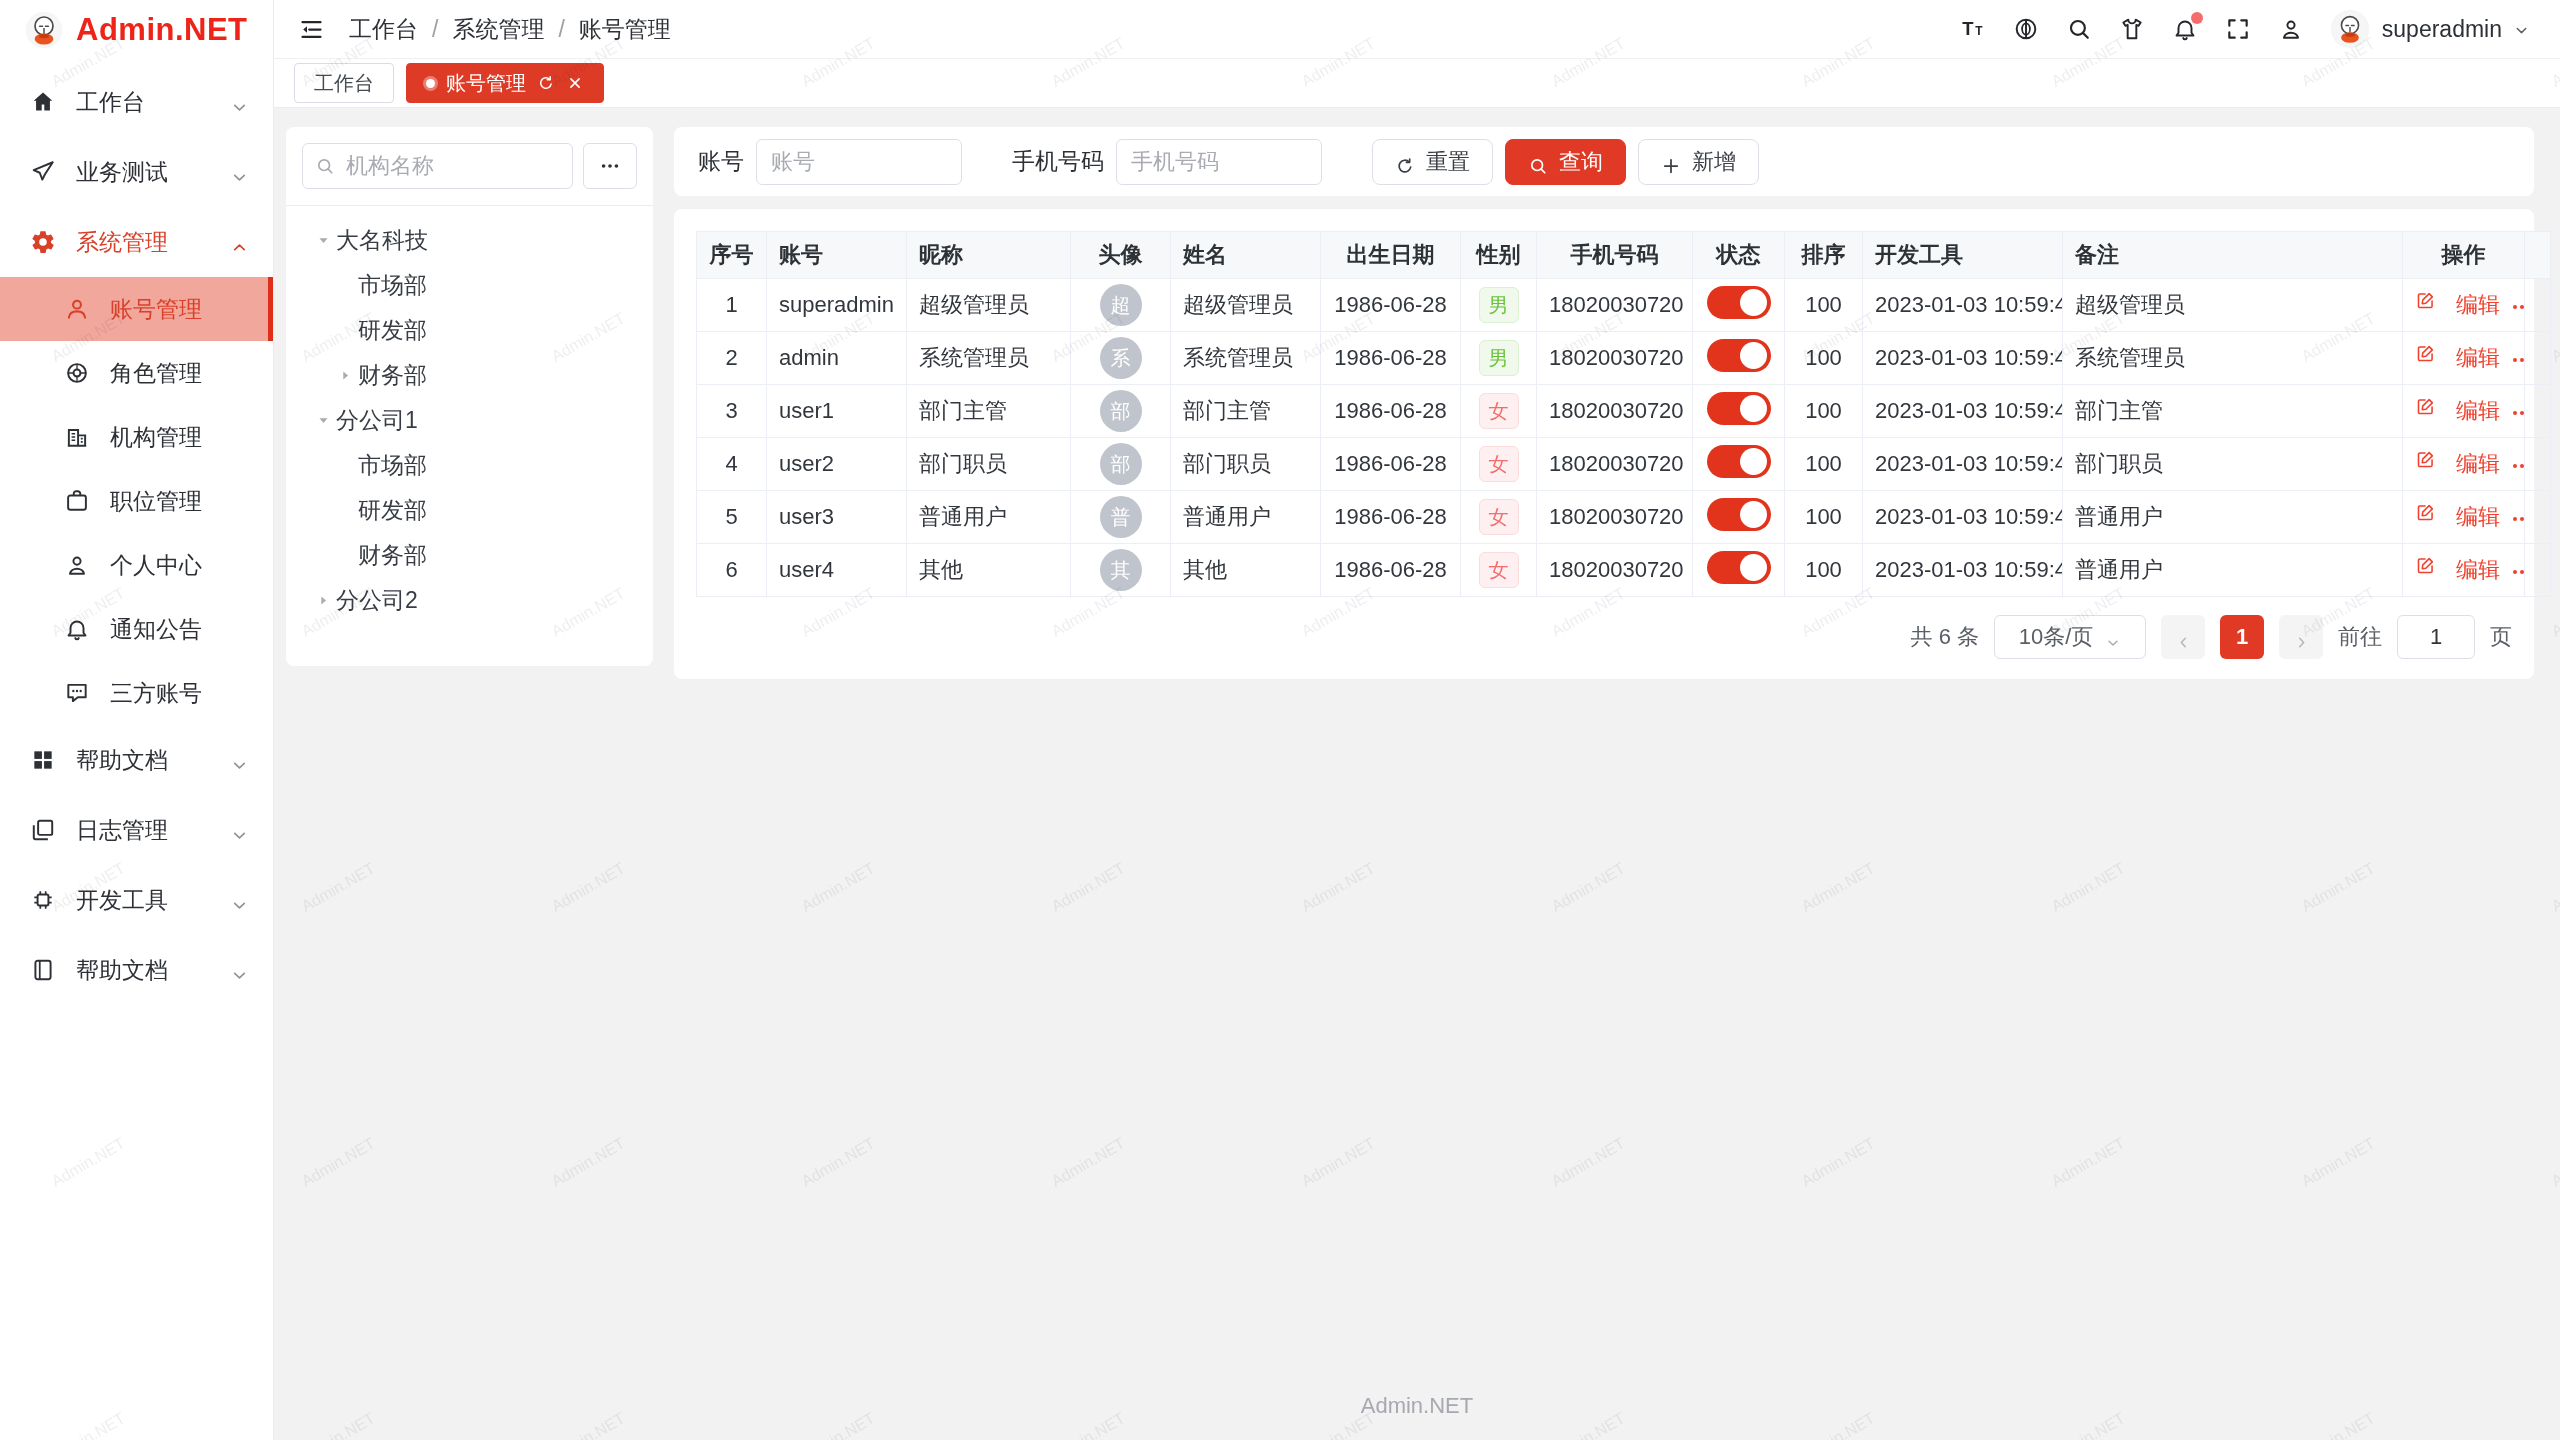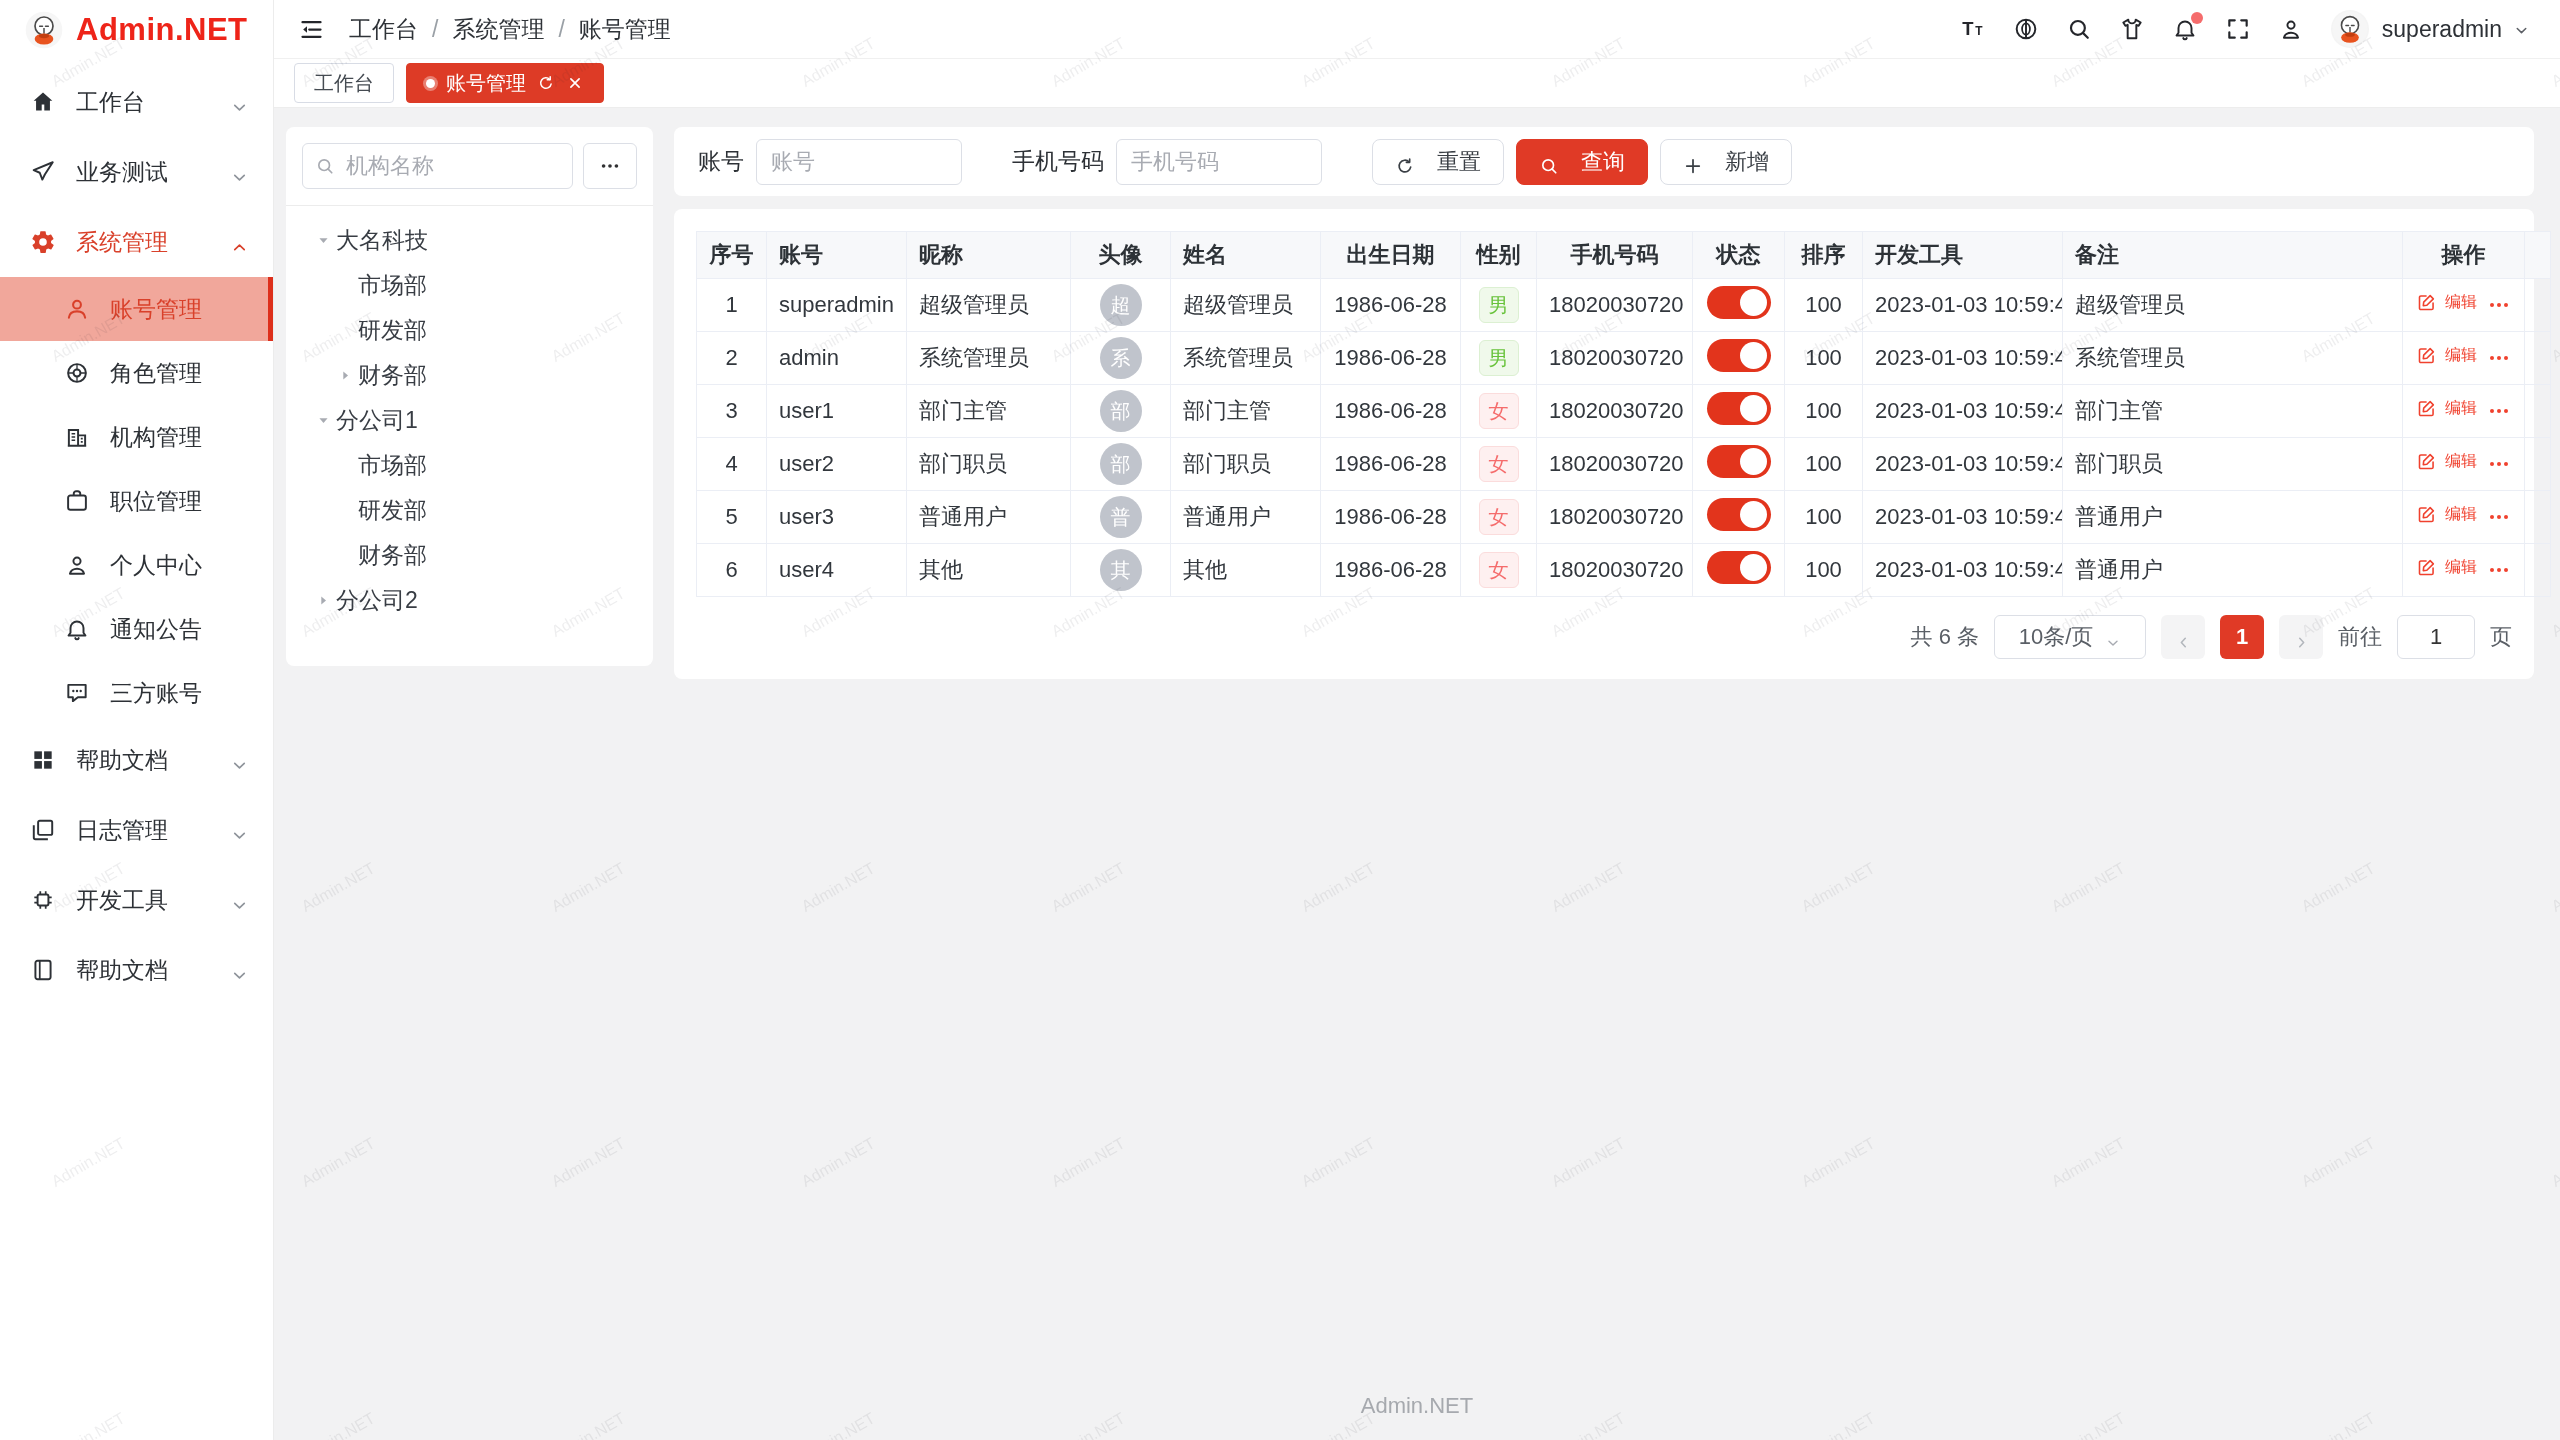--- a/index.html
+++ b/index.html
@@ -75,21 +75,21 @@
            justify-content:center;}
   .t-caret .icon{width:15px;height:15px;}
 
   .main-col{position:absolute;left:400px;top:19px;right:26px;}
   .filter-card{height:69px;background:#fff;border-radius:8px;display:flex;align-items:center;
                gap:12px;padding:0 24px;margin-bottom:13px;}
   .f-label{font-size:23px;color:#2d3136;white-space:nowrap;}
   .f-input{flex:none;width:206px;}
   .gap-lg{width:26px;flex:none;}
   .btn{height:46px;border-radius:8px;border:1px solid #dcdfe6;background:#fff;display:inline-flex;
-       align-items:center;gap:22px;padding:0 22px;font-size:22px;color:#3a3f45;cursor:pointer;
+       align-items:center;gap:11px;padding:0 22px;font-size:22px;color:#3a3f45;cursor:pointer;
        font-family:inherit;white-space:nowrap;}
   .btn .icon{width:20px;height:20px;}
   .btn.primary{background:#e03a26;border-color:#e03a26;color:#fff;}
 
   .table-card{background:#fff;border-radius:8px;padding:22px 22px 20px;}
   table{width:100%;border-collapse:collapse;table-layout:fixed;}
   th,td{border:1px solid #ebeef5;font-size:22px;padding:0 12px;overflow:hidden;white-space:nowrap;}
   th{background:#f7f8fa;color:#2d3237;font-weight:bold;height:47px;}
   td{color:#32373d;height:53px;}
   .cl{text-align:left;}
@@ -98,21 +98,21 @@
                color:#fff;align-items:center;justify-content:center;font-size:20px;}
   .badge{display:inline-block;min-width:26px;padding:7px 9px;border-radius:6px;font-size:20px;
          line-height:1;}
   .badge.male{color:#67c23a;background:#f0f9eb;border:1px solid #dcf0d2;}
   .badge.female{color:#f56c6c;background:#fef0f0;border:1px solid #fbdcdc;}
   .switch{display:inline-block;width:64px;height:33px;border-radius:17px;background:#e2341c;
           position:relative;cursor:pointer;}
   .switch .knob{position:absolute;right:4px;top:3px;width:27px;height:27px;border-radius:50%;
                 background:#fff;}
   .op-wrap{display:inline-flex;align-items:center;gap:10px;}
-  .op{color:#f0412e;display:inline-flex;gap:8px;font-size:16px;cursor:pointer;}
+  .op{color:#f0412e;display:inline-flex;gap:20px;font-size:22px;cursor:pointer;}
   .op .icon{width:21px;height:21px;}
   .op-more{width:24px;height:24px;color:#f0412e;cursor:pointer;}
 
   .pagination{display:flex;align-items:center;justify-content:flex-end;gap:15px;margin-top:18px;
               font-size:22px;color:#5a5f66;}
   .psel{width:152px;height:44px;border:1px solid #dcdfe6;border-radius:6px;display:flex;
         align-items:center;justify-content:center;gap:12px;color:#5a5f66;cursor:pointer;}
   .psel .icon{width:16px;height:16px;color:#a8abb2;}
   .pbtn{width:44px;height:44px;border-radius:6px;background:#f4f4f5;display:flex;align-items:center;
         justify-content:center;color:#b3b7bd;cursor:pointer;}

